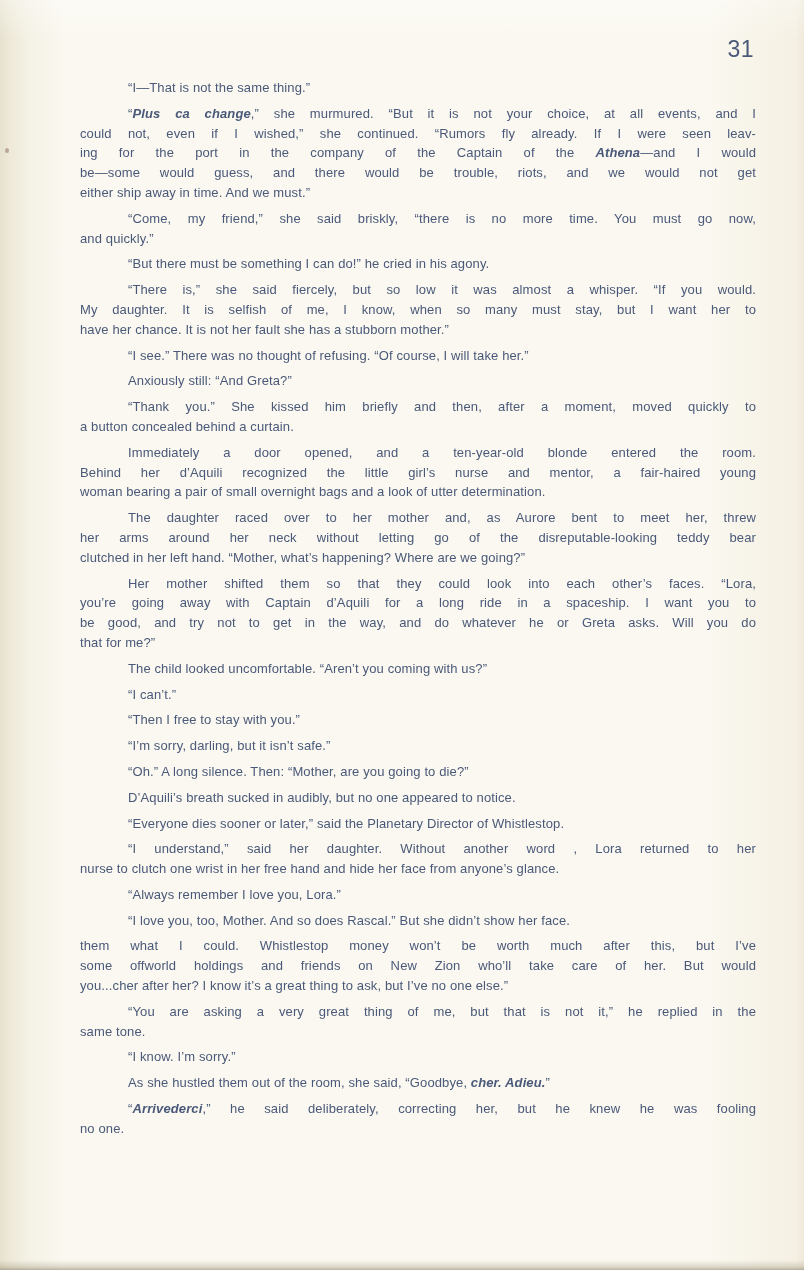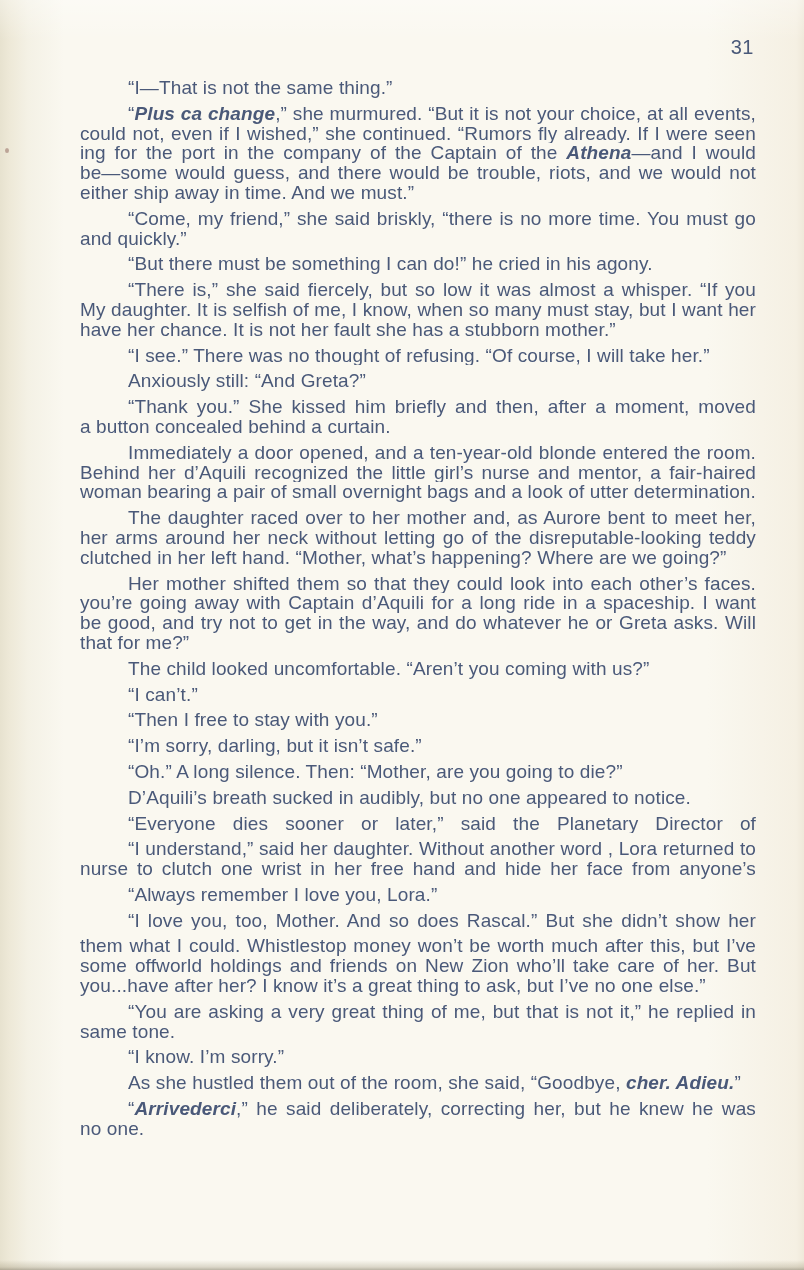--- a/index.html
+++ b/index.html
@@ -25,26 +25,26 @@
   .page::after{ 
     content:"";position:absolute;left:0;right:0;bottom:0;height:10px;
     background:linear-gradient(180deg, rgba(150,140,112,0) 0%, rgba(150,140,112,.30) 70%, rgba(118,110,88,.5) 100%);
   }
   .speck{
     position:absolute;left:5px;top:148px;width:4px;height:5px;border-radius:50%;
     background:rgba(150,110,100,.55);
   }
   .pagenum{
     position:absolute;top:36px;right:50px;
-    font-size:20px;letter-spacing:.5px;color:var(--ink);
+    font-size:23px;letter-spacing:.5px;color:var(--ink);
   }
   .text{
     position:absolute;left:80px;top:78px;width:676px;
     color:var(--ink);
-    font-size:19px;line-height:19.8px;letter-spacing:.12px;
+    font-size:13px;line-height:19.8px;letter-spacing:.12px;
   }
   .para{margin:0 0 6px 0;}
   .para:last-child{margin-bottom:0;}
   .line{
     text-align:justify;
     text-align-last:justify;
     height:19.8px;overflow:hidden;white-space:normal;
   }
   .line.last{text-align-last:left;}
   .line.first{padding-left:48px;}
@@ -132,21 +132,21 @@
       </div>
       <div class="para">
         <div class="line first last"><span>“Always remember I love you, Lora.”</span></div>
       </div>
       <div class="para">
         <div class="line first last"><span>“I love you, too, Mother. And so does Rascal.” But she didn’t show her face.</span></div>
       </div>
       <div class="para">
         <div class="line"><span>them what I could. Whistlestop money won’t be worth much after this, but I’ve</span></div>
         <div class="line"><span>some offworld holdings and friends on New Zion who’ll take care of her. But would</span></div>
-        <div class="line last"><span>you...have after her? I know it’s a great thing to ask, but I’ve no one else.”</span></div>
+        <div class="line last"><span>you...cher after her? I know it’s a great thing to ask, but I’ve no one else.”</span></div>
       </div>
       <div class="para">
         <div class="line first"><span>“You are asking a very great thing of me, but that is not it,” he replied in the</span></div>
         <div class="line last"><span>same tone.</span></div>
       </div>
       <div class="para">
         <div class="line first last"><span>“I know. I’m sorry.”</span></div>
       </div>
       <div class="para">
         <div class="line first last"><span>As she hustled them out of the room, she said, “Goodbye, </span><span class="it">cher. Adieu.</span><span>”</span></div>

